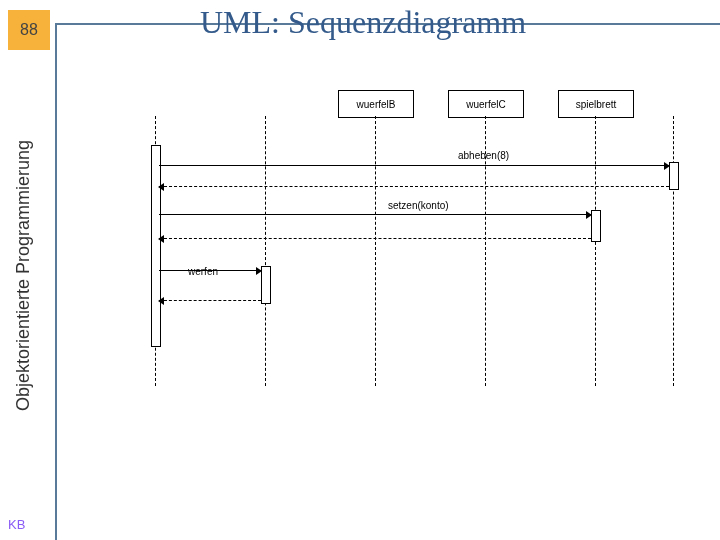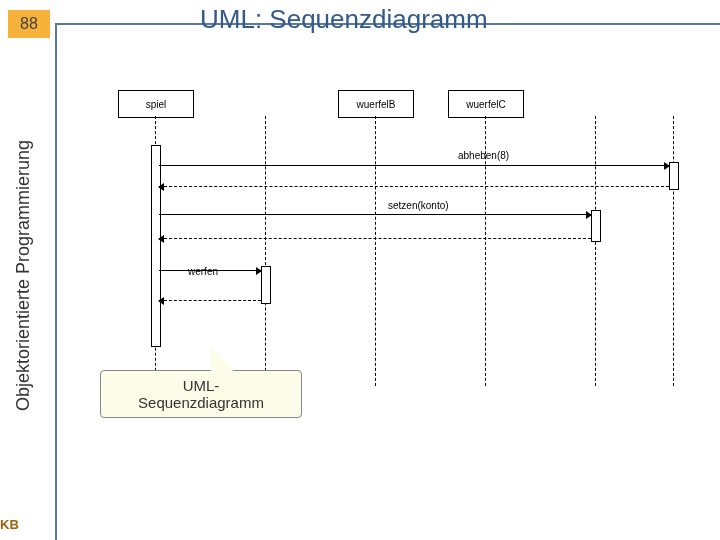--- a/index.html
+++ b/index.html
@@ -1,23 +1,23 @@
 <!DOCTYPE html>
 <html><head>
 <meta charset="utf-8">
 <style>
   html,body{margin:0;padding:0;width:720px;height:540px;background:#fff;font-family:Verdana,Geneva,sans-serif;overflow:hidden}
   .slide{position:relative;width:720px;height:540px}
-  .page-num{position:absolute;left:8px;top:10px;width:42px;height:28px;background:#f6b23b;display:flex;align-items:center;justify-content:center;font-size:16px;color:#444}
+  .page-num{position:absolute;left:8px;top:10px;width:42px;height:40px;background:#f6b23b;display:flex;align-items:center;justify-content:center;font-size:16px;color:#444}
   .rule-top{position:absolute;left:55px;top:23px;right:0;height:0;border-top:2px solid #5a7a9a}
   .rule-left{position:absolute;left:55px;top:23px;width:0;bottom:0;border-left:2px solid #5a7a9a}
-  .title{position:absolute;left:200px;top:4px;font-size:26px;color:#335a8a;font-family:Liberation Sans, sans-serif}
+  .title{position:absolute;left:200px;top:4px;font-size:32px;color:#335a8a;font-family:Liberation Serif, serif}
   .sidebar{position:absolute;left:8px;top:60px;width:32px;height:430px;display:flex;align-items:center;justify-content:center}
   .sidebar-text{transform:rotate(-90deg);white-space:nowrap;font-size:18px;color:#333;font-family:'Comic Sans MS',cursive,sans-serif}
-  .footer{position:absolute;left:0;bottom:8px;font-size:13px;font-weight:bold;color:#a16207}
+  .footer{position:absolute;left:8px;bottom:8px;font-size:13px;font-weight:normal;color:#8b5cf6}
 
   .diagram{position:absolute;left:88px;top:90px;width:614px;height:300px}
   .obj{position:absolute;top:0;width:74px;height:26px;border:1px solid #000;font-size:10px;display:flex;align-items:center;justify-content:center;background:#fff}
   .ll{position:absolute;top:26px;height:270px;width:0;border-left:1px dashed #000}
   .act{position:absolute;width:8px;background:#fff;border:1px solid #000}
   .arrow{position:absolute;height:0;border-top:1px solid #000}
   .arrow::after{content:"";position:absolute;right:-1px;top:-4px;border-top:4px solid transparent;border-bottom:4px solid transparent;border-left:6px solid #000}
   .arrow.left::after{left:-1px;right:auto;border-left:none;border-right:6px solid #000}
   .msg{position:absolute;font-size:10px;color:#000}
 
@@ -37,23 +37,23 @@
   <div class="rule-left"></div>
 
   <div class="title">UML: Sequenzdiagramm</div>
 
   <div class="sidebar">
     <div class="sidebar-text">Objektorientierte Programmierung</div>
   </div>
 
   <div class="diagram">
 
-    <div class="obj" style="left:30px">spiel</div>
     <div class="obj" style="left:360px">wuerfelC</div>
     <div class="obj" style="left:250px">wuerfelB</div>
+    <div class="obj" style="left:470px">spielbrett</div>
 
     <div class="ll" style="left:67px"></div>
     <div class="ll" style="left:177px"></div>
     <div class="ll" style="left:287px"></div>
     <div class="ll" style="left:397px"></div>
     <div class="ll" style="left:507px"></div>
     <div class="ll" style="left:585px"></div>
 
     <div class="act" style="left:63px;top:55px;height:200px"></div>
     <div class="act" style="left:581px;top:72px;height:26px"></div>
@@ -66,19 +66,15 @@
 
     <div class="arrow" style="left:71px;top:124px;width:432px"></div>
     <div class="msg" style="left:300px;top:110px">setzen(konto)</div>
     <div class="arrow left" style="left:71px;top:148px;width:432px;border-top-style:dashed"></div>
 
     <div class="arrow" style="left:71px;top:180px;width:102px"></div>
     <div class="msg" style="left:100px;top:176px">werfen</div>
     <div class="arrow left" style="left:71px;top:210px;width:102px;border-top-style:dashed"></div>
   </div>
 
-  <div class="callout">
-    <span style="white-space:pre-line">UML-
-Sequenzdiagramm</span>
-  </div>
 
   <div class="footer">KB</div>
 </div>
 
 </body></html>

